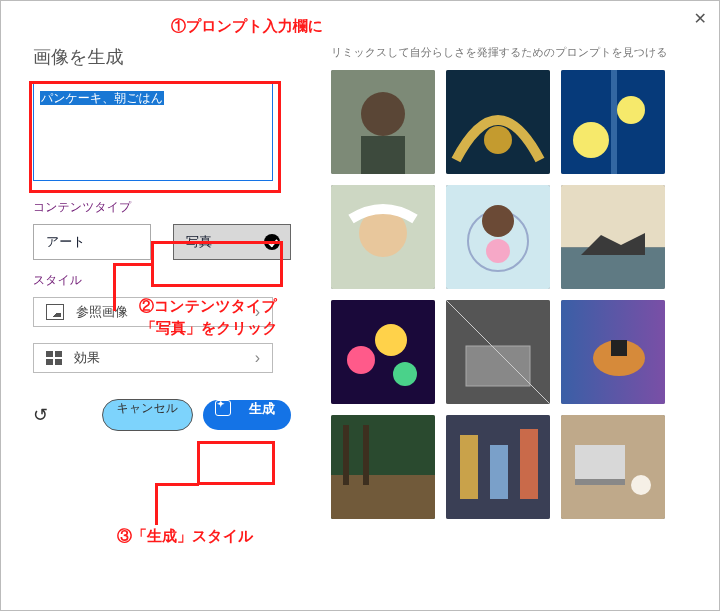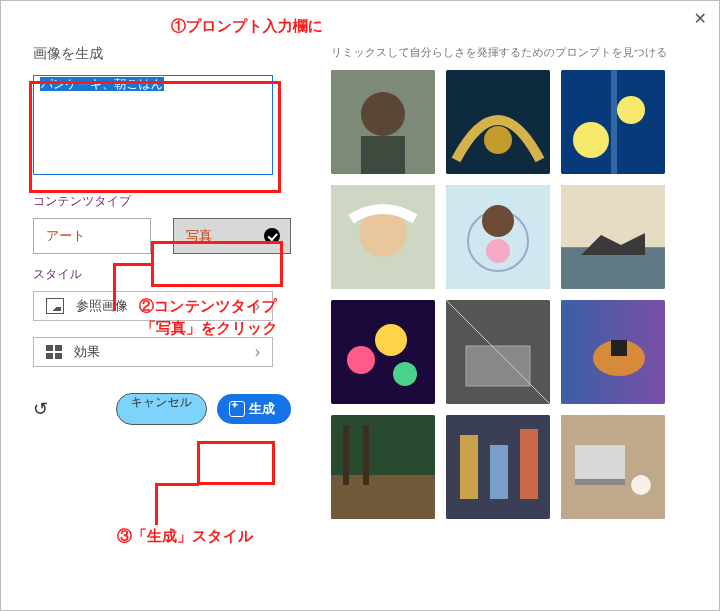--- a/index.html
+++ b/index.html
@@ -1,39 +1,39 @@
 <!DOCTYPE html>
 <html><head>
 <meta charset="utf-8">
 <style>
   html,body{margin:0;padding:0;font-family:"Hiragino Sans","Meiryo",sans-serif;font-size:13px;color:#333;background:#fff}
   .window{position:relative;width:720px;height:611px;box-sizing:border-box;border:1px solid #bbb;overflow:hidden}
   .close-x{position:absolute;top:8px;right:12px;font-size:16px;color:#555;cursor:pointer}
   .left-panel{position:absolute;left:32px;top:44px;width:258px}
   .right-panel{position:absolute;left:330px;top:44px;width:360px;bottom:20px}
-  .title{font-size:14px;color:#555;margin-bottom:12px}
-  .prompt-box{width:240px;height:100px;border:1px solid #1473e6;box-sizing:border-box;padding:0 6px;margin-bottom:18px;position:relative}
+  .title{font-size:18px;color:#555;margin-bottom:12px}
+  .prompt-box{width:240px;height:100px;border:1px solid #1473e6;box-sizing:border-box;padding:8px 6px;margin-bottom:18px;position:relative}
   .prompt-text{background:#1977d4;color:#fff;font-size:12px;padding:0 1px;display:inline}
   .section-label{font-size:12px;color:#701a75;margin:6px 0 8px}
   .type-row{display:flex;gap:22px;margin-bottom:12px}
-  .type-btn{flex:1;height:34px;line-height:34px;text-align:left;padding:0 12px;border:1px solid #aaa;font-size:13px;color:#c2410c;position:relative;cursor:pointer}
+  .type-btn{flex:1;height:34px;line-height:34px;text-align:left;padding:0 12px;border:1px solid #aaa;font-size:13px;color:#0f172a;position:relative;cursor:pointer}
   .type-btn.selected{background:#d8d8d8;border-color:#666}
   .check{position:absolute;right:10px;top:50%;transform:translateY(-50%);width:16px;height:16px;border-radius:50%;background:#000}
   .check::after{content:"";position:absolute;left:3.5px;top:4.5px;width:7px;height:3.5px;border-left:2px solid #fff;border-bottom:2px solid #fff;transform:rotate(-48deg)}
   .row-btn{width:240px;height:30px;border:1px solid #bbb;display:flex;align-items:center;padding:0 12px;box-sizing:border-box;margin-bottom:16px;cursor:pointer;color:#444}
   .row-btn .lbl{margin-left:12px;font-size:13px}
   .chev{margin-left:auto;font-size:16px;color:#888}
   .icon-sq{width:16px;height:14px;border:1.5px solid #555;position:relative}
   .icon-sq::after{content:"";position:absolute;left:2px;bottom:2px;right:2px;height:4px;background:linear-gradient(135deg,transparent 45%,#555 45%)}
   .icon-fx{width:16px;height:14px;display:grid;grid-template:1fr 1fr/1fr 1fr;gap:1.5px}
   .icon-fx span{background:#555}
   .bottom-row{display:flex;align-items:center;gap:10px;margin-top:26px}
   .reset{font-size:18px;color:#333;cursor:pointer;margin-right:auto}
   .cancel-btn{border:1.5px solid #555;border-radius:18px;height:30px;padding:0 14px;font-size:12px;display:flex;align-items:flex-start;cursor:pointer;background:#7dd3fc}
-  .gen-btn{background:#1473e6;color:#fff;border-radius:18px;height:30px;padding:0 16px 0 12px;font-size:13px;font-weight:600;display:flex;align-items:center;gap:4px;cursor:pointer}
+  .gen-btn{background:#1473e6;color:#fff;border-radius:18px;height:30px;padding:0 16px 0 12px;font-size:13px;font-weight:600;display:flex;align-items:flex-start;gap:18px;cursor:pointer}
   .gen-ic{width:14px;height:14px;border:1.5px solid #fff;border-radius:3px;position:relative}
   .gen-ic::after{content:"✦";position:absolute;left:1px;top:-2px;font-size:9px}
   .right-sub{font-size:11px;color:#777;margin-bottom:10px}
   .grid-wrap{position:relative;height:500px;overflow:hidden}
   .grid{display:grid;grid-template-columns:repeat(3,104px);gap:11px}
   .thumb{width:104px;height:104px;border-radius:2px;background:#777;overflow:hidden}
   .thumb svg{width:100%;height:100%;display:block}
   
   .ann{position:absolute;pointer-events:none;color:#ff1a1a;font-size:15px;font-weight:600;white-space:nowrap}
   .red-box{position:absolute;border:3px solid #ff1a1a;pointer-events:none;box-sizing:border-box}

